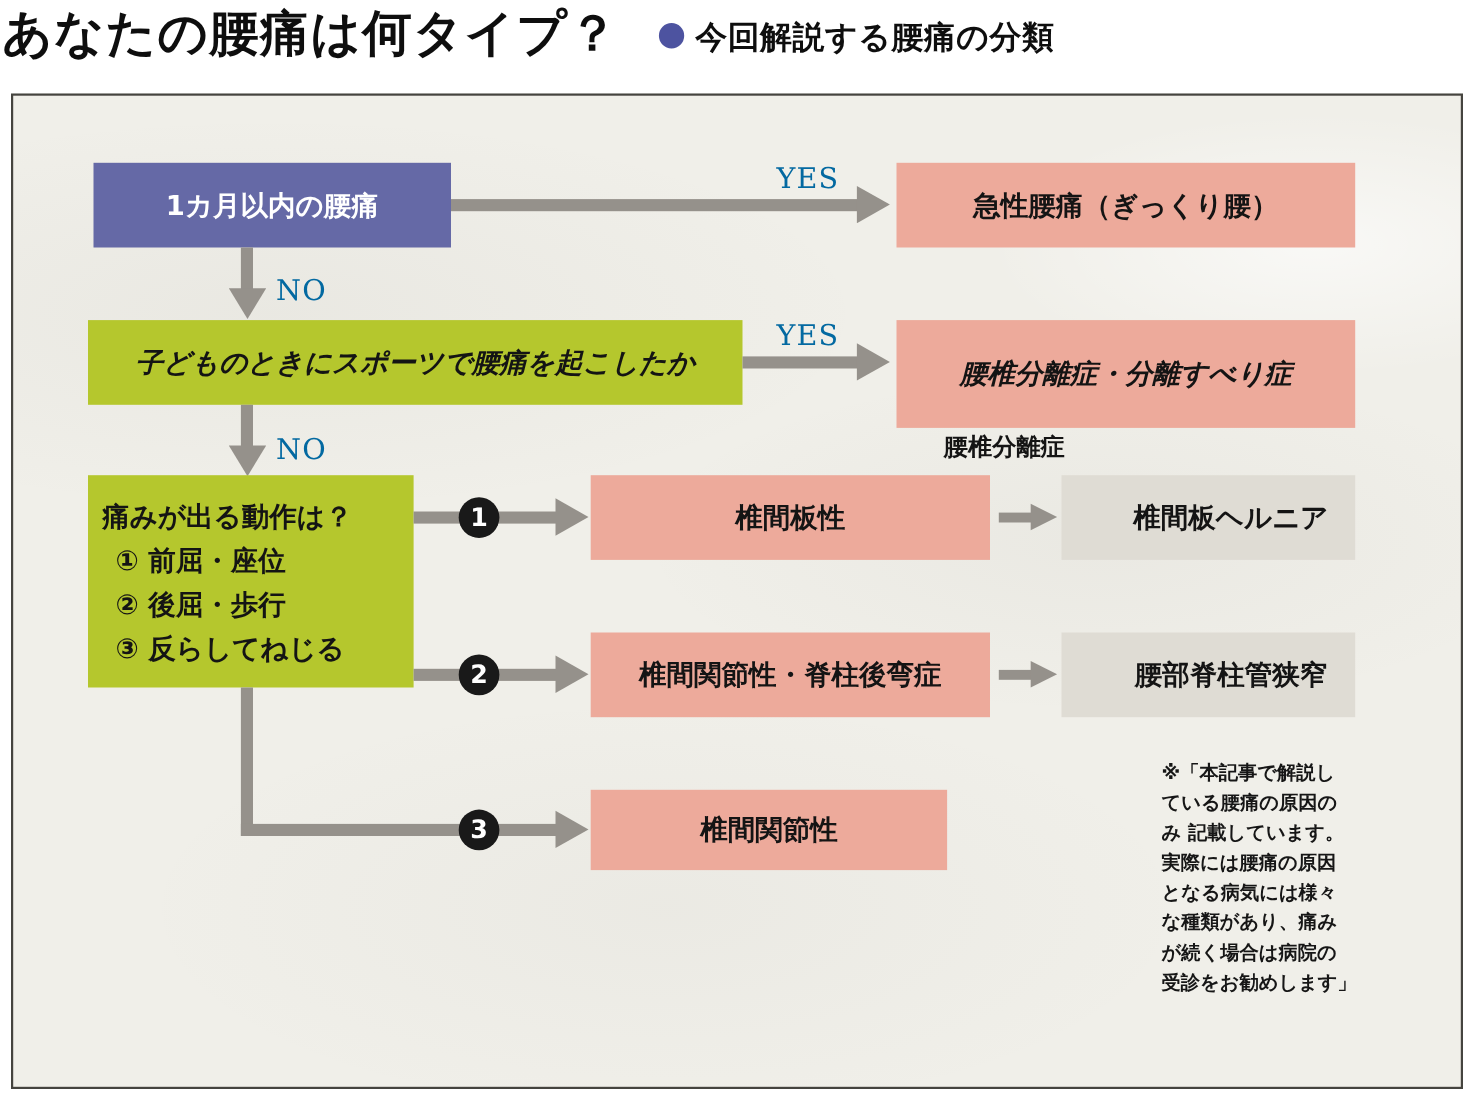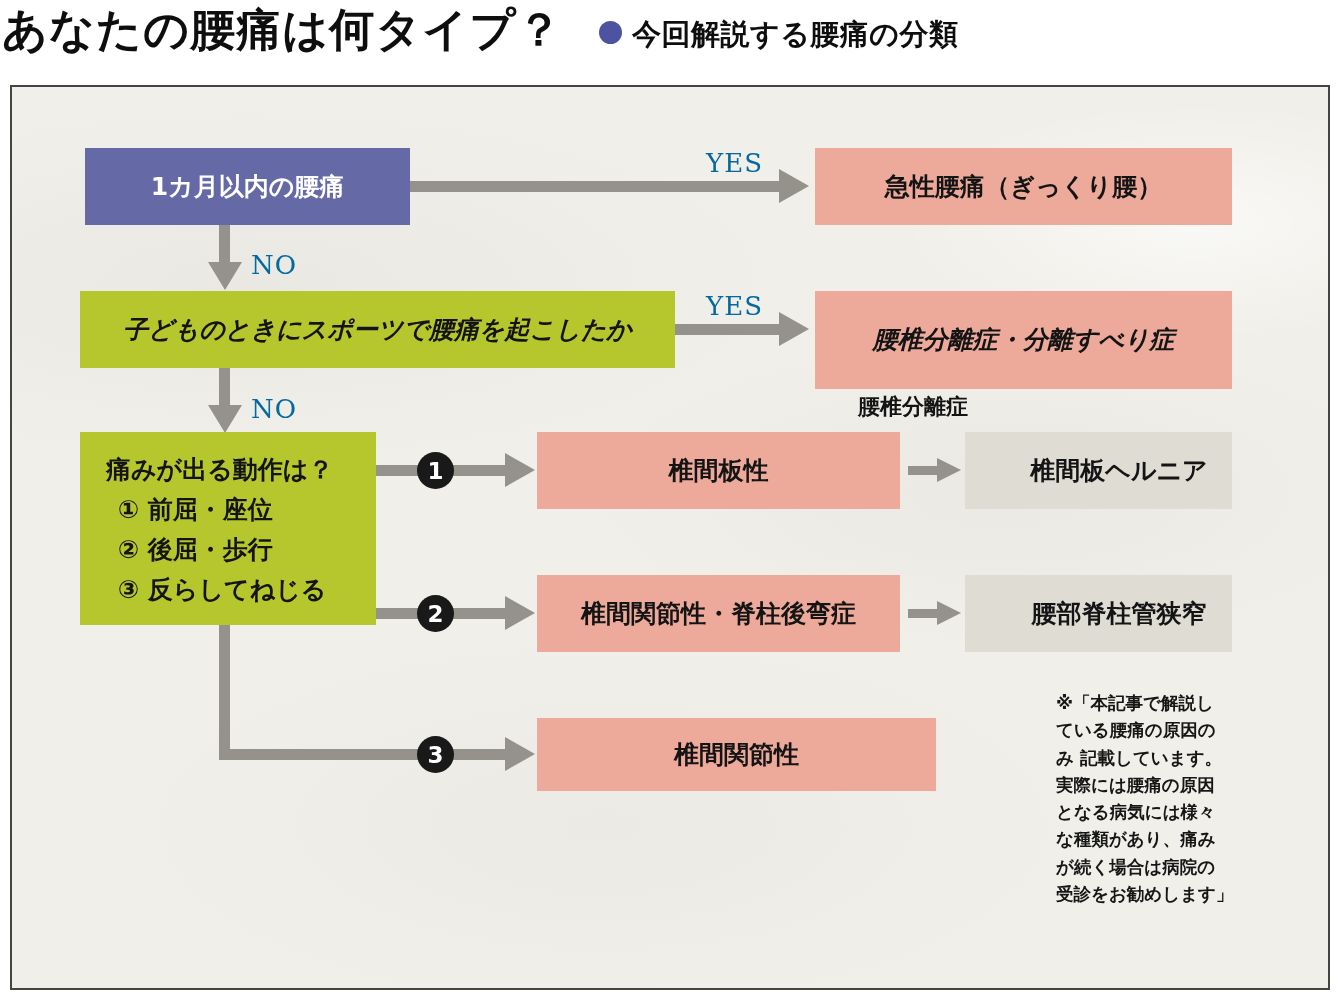--- a/index.html
+++ b/index.html
@@ -45,21 +45,21 @@
     font-size:25px; font-weight:600; text-align:center; color:#141414;
     line-height:1.25;
   }
   .node.blue  { background:var(--question-blue,#6569a6); color:#ffffff; }
   .node.pink  { background:var(--result-pink,#edaa9b); }
   .node.green { background:var(--question-green,#b5c72d); }
   .node.gray  { background:var(--followup-gray,#dfdcd4);padding-left:41px; }
 
   .node.q3 {
     flex-direction:column; align-items:flex-start; justify-content:flex-start;
-    padding:18px 8px 8px 26px; line-height:40px; text-align:left;
+    padding:18px 8px 8px 13px; line-height:40px; text-align:left;
   }
   .node.q3 .opt { padding-left:12px; }
 
   
   .shaft-h { position:absolute; height:11px; background:var(--arrow-gray,#95918b); }
   .shaft-v { position:absolute; width:11px;  background:var(--arrow-gray,#95918b); }
   .shaft-h.small { height:9px; }
   .head-right {
     position:absolute; width:0; height:0;
     border-top:17px solid transparent; border-bottom:17px solid transparent;
@@ -165,21 +165,21 @@
   <div class="shaft-h small" style="left:908px;top:609px;width:32px;"></div>
   <div class="head-right small" style="left:937px;top:601px;"></div>
 
   <div class="node gray" style="left:965px;top:575px;width:267px;height:77px;">腰部脊柱管狭窄</div>
 
   <div class="shaft-v" style="left:219px;top:625px;height:135px;"></div>
   <div class="shaft-h" style="left:219px;top:749px;width:287px;"></div>
   <div class="head-right" style="left:505px;top:737px;"></div>
   <div class="num-circle" style="left:417px;top:736px;">3</div>
 
-  <div class="node pink" style="left:537px;top:718px;width:399px;height:73px;">椎間関節性</div>
+  <div class="node pink" style="left:537px;top:718px;width:324px;height:73px;">椎間関節性</div>
 
 
   <div class="disclaimer">※「本記事で解説し
 ている腰痛の原因の
 み 記載しています。
 実際には腰痛の原因
 となる病気には様々
 な種類があり、痛み
 が続く場合は病院の
 受診をお勧めします」</div>

